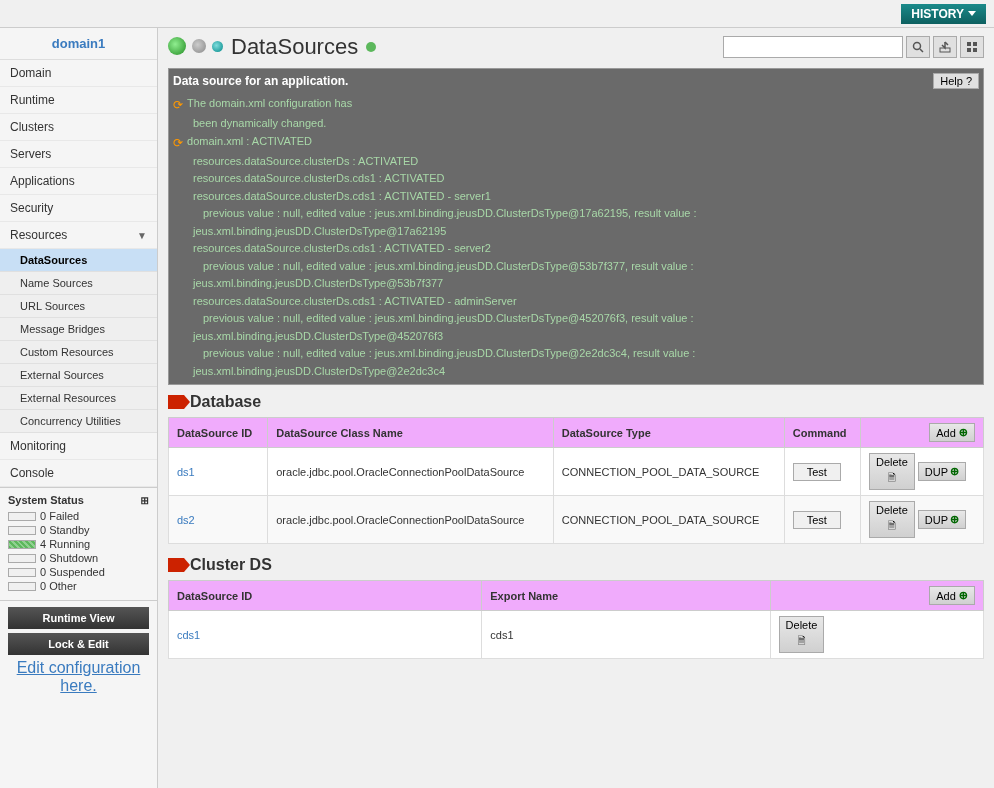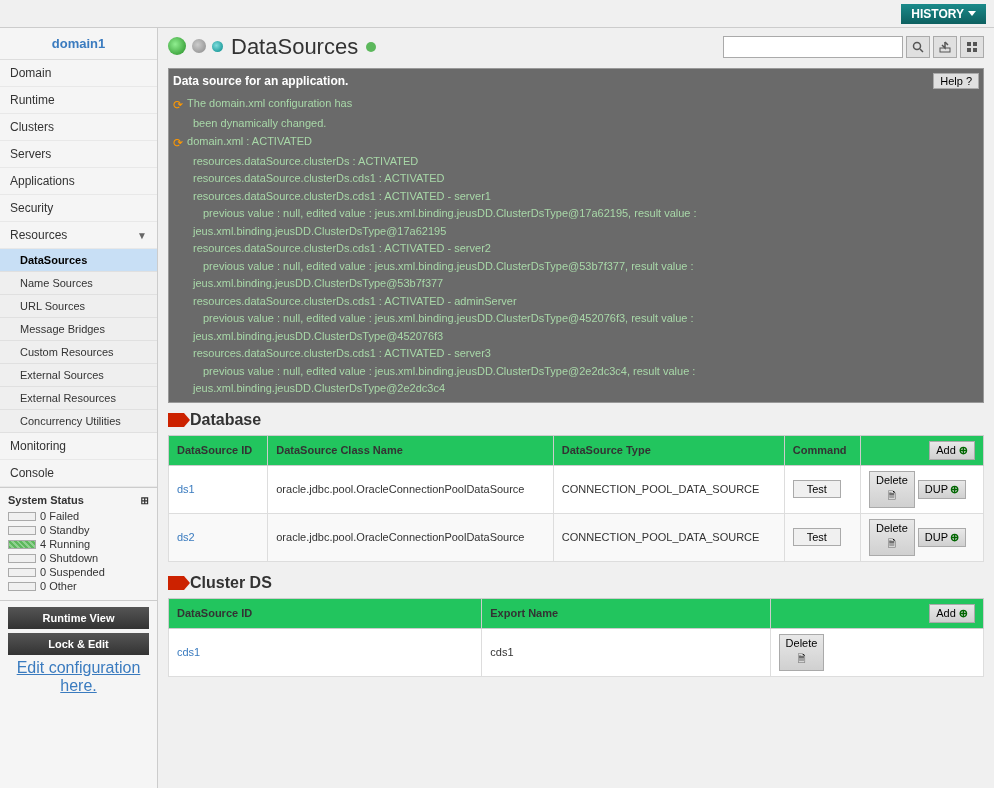--- a/index.html
+++ b/index.html
@@ -59,21 +59,21 @@
     .log-text { color: #a8d8a8; }
 
     
     .section-block { margin: 0 10px 12px 10px; }
     .section-title { display: flex; align-items: center; gap: 6px; font-size: 16px; font-weight: bold; color: #333; margin-bottom: 6px; }
     .section-flag { width: 16px; height: 14px; background: #cc2200; display: inline-block; position: relative; }
     .section-flag::after { content: ''; position: absolute; right: -6px; top: 0; border-left: 6px solid #cc2200; border-top: 7px solid transparent; border-bottom: 7px solid transparent; }
 
     
     .data-table { width: 100%; border-collapse: collapse; background: white; border: 1px solid #ccc; }
-    .data-table th { background: #22c55e; border: 1px solid #ccc; padding: 5px 8px; text-align: left; font-size: 11px; font-weight: bold; }
+    .data-table th { background: #f0abfc; border: 1px solid #ccc; padding: 5px 8px; text-align: left; font-size: 11px; font-weight: bold; }
     .data-table th.add-col { text-align: right; }
     .data-table td { border: 1px solid #ddd; padding: 5px 8px; font-size: 11px; vertical-align: middle; }
     .data-table tr:nth-child(even) { background: #f9f9f9; }
     .data-table tr td:first-child { color: #3a7bbf; }
     .add-btn { background: linear-gradient(to bottom, #e8e8e8, #d0d0d0); border: 1px solid #aaa; padding: 2px 6px; font-size: 11px; cursor: pointer; display: inline-flex; align-items: center; gap: 3px; }
     .test-btn { background: #f0f0f0; border: 1px solid #aaa; padding: 2px 10px; font-size: 11px; cursor: pointer; min-width: 48px; }
     .delete-btn { background: linear-gradient(to bottom, #e8e8e8, #d0d0d0); border: 1px solid #aaa; padding: 2px 6px; font-size: 11px; cursor: pointer; display: inline-flex; align-items: center; gap: 2px; flex-direction: column; }
     .dup-btn { background: linear-gradient(to bottom, #e8e8e8, #d0d0d0); border: 1px solid #aaa; padding: 2px 6px; font-size: 11px; cursor: pointer; display: inline-flex; align-items: center; gap: 2px; }
     .action-cell { display: flex; gap: 3px; align-items: center; }
     .plus-icon { color: #006600; font-weight: bold; }
@@ -241,23 +241,20 @@
         </div>
         <div class="log-line indent">
           <span class="log-text">resources.dataSource.clusterDs.cds1 : ACTIVATED - adminServer</span>
         </div>
         <div class="log-line indent2">
           <span class="log-text">previous value : null, edited value : jeus.xml.binding.jeusDD.ClusterDsType@452076f3, result value :</span>
         </div>
         <div class="log-line indent">
           <span class="log-text">jeus.xml.binding.jeusDD.ClusterDsType@452076f3</span>
         </div>
-        <div class="log-line indent">
-          <span class="log-text">resources.dataSource.clusterDs.cds1 : ACTIVATED - server3</span>
-        </div>
         <div class="log-line indent2">
           <span class="log-text">previous value : null, edited value : jeus.xml.binding.jeusDD.ClusterDsType@2e2dc3c4, result value :</span>
         </div>
         <div class="log-line indent">
           <span class="log-text">jeus.xml.binding.jeusDD.ClusterDsType@2e2dc3c4</span>
         </div>
       </div>
     </div>
 
     <div class="section-block">

